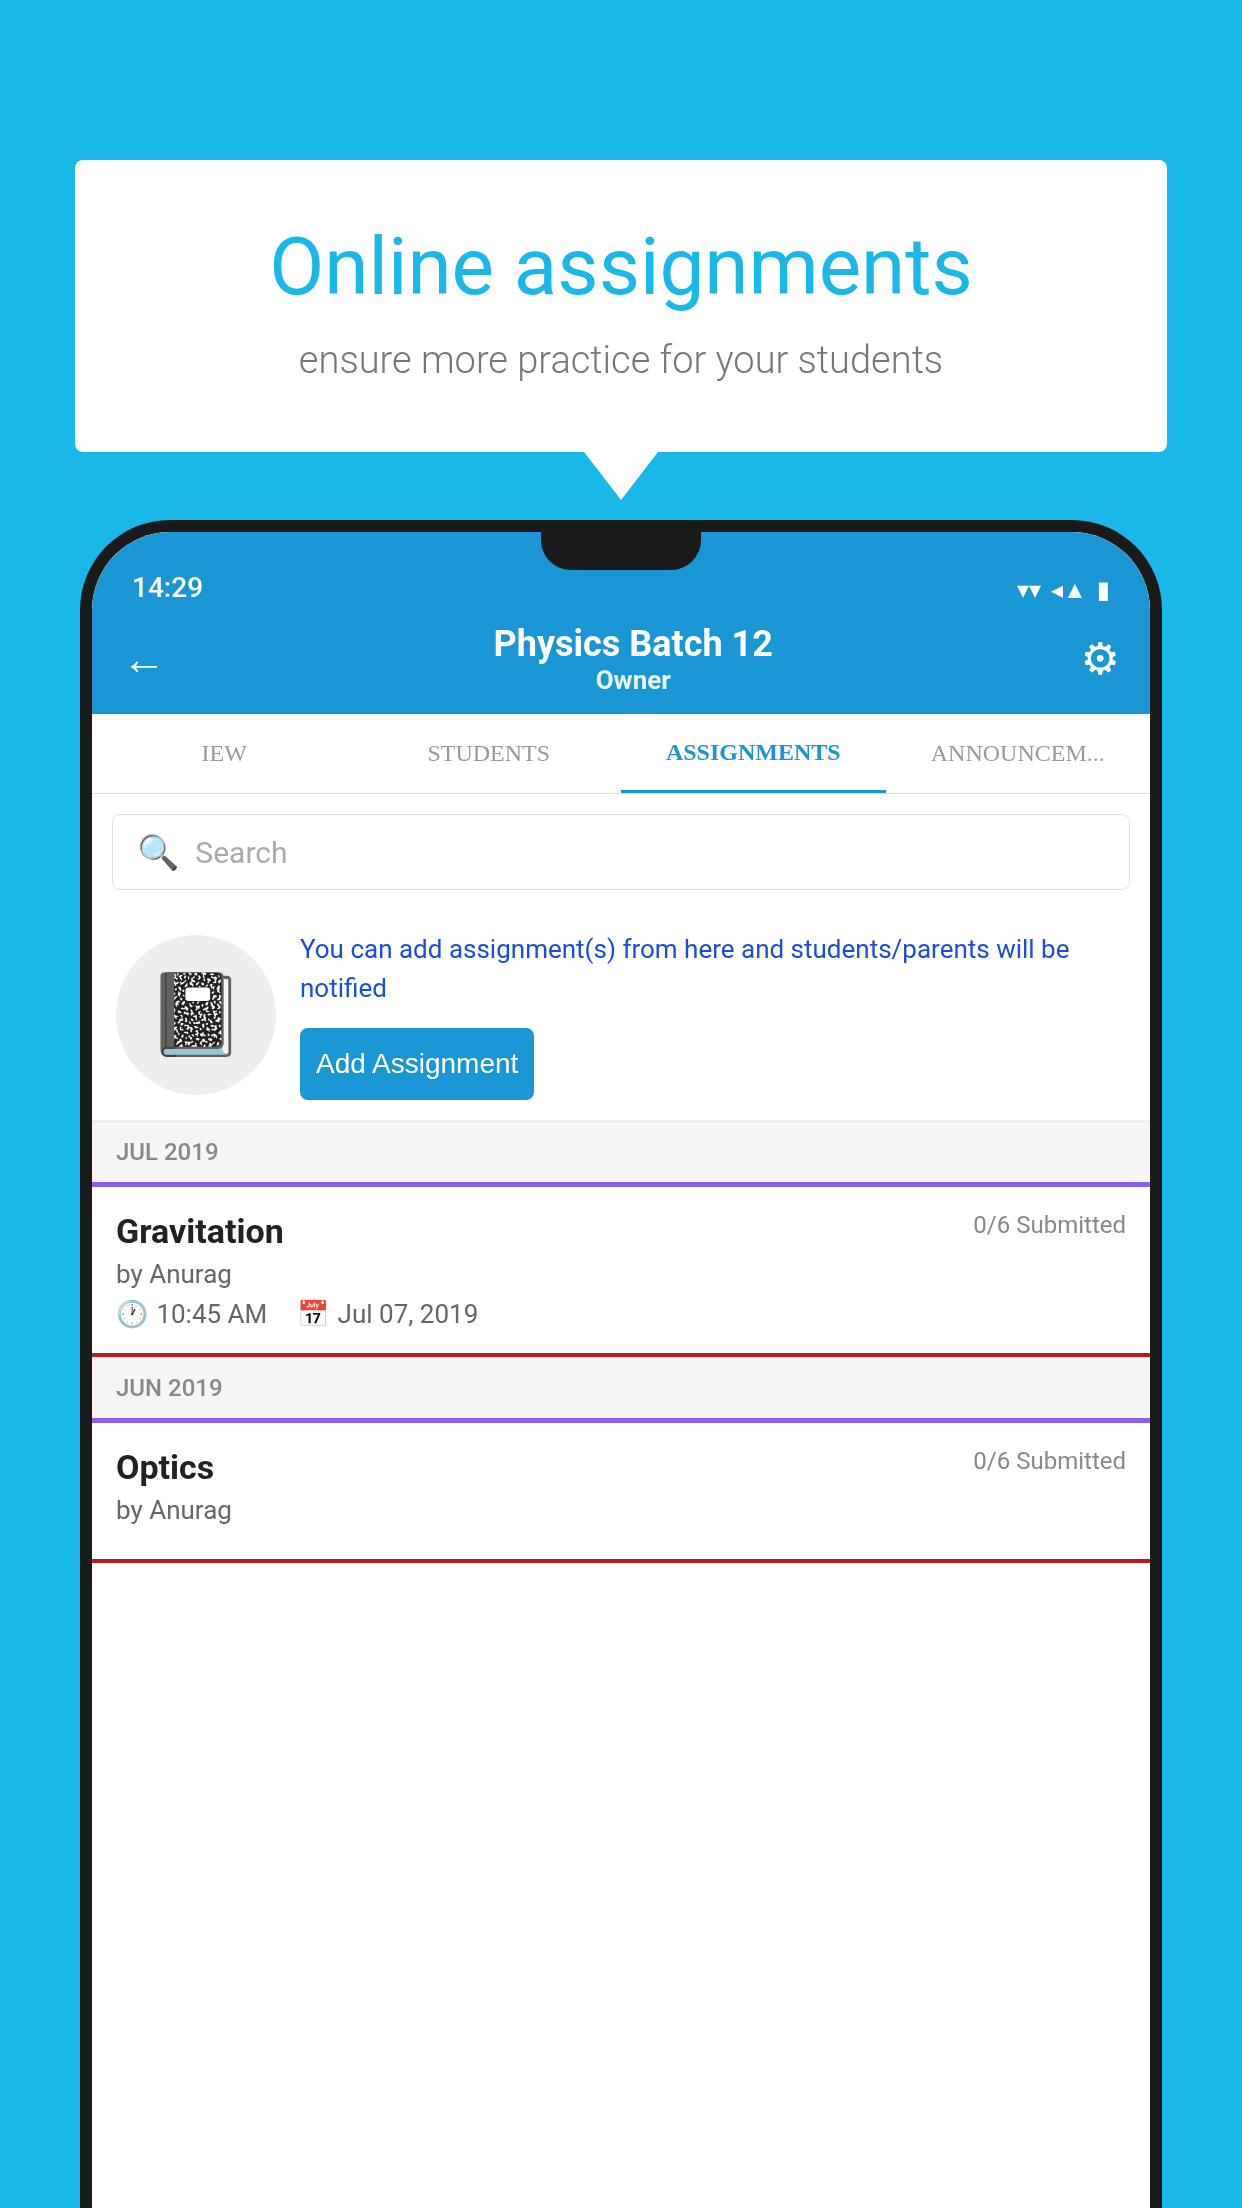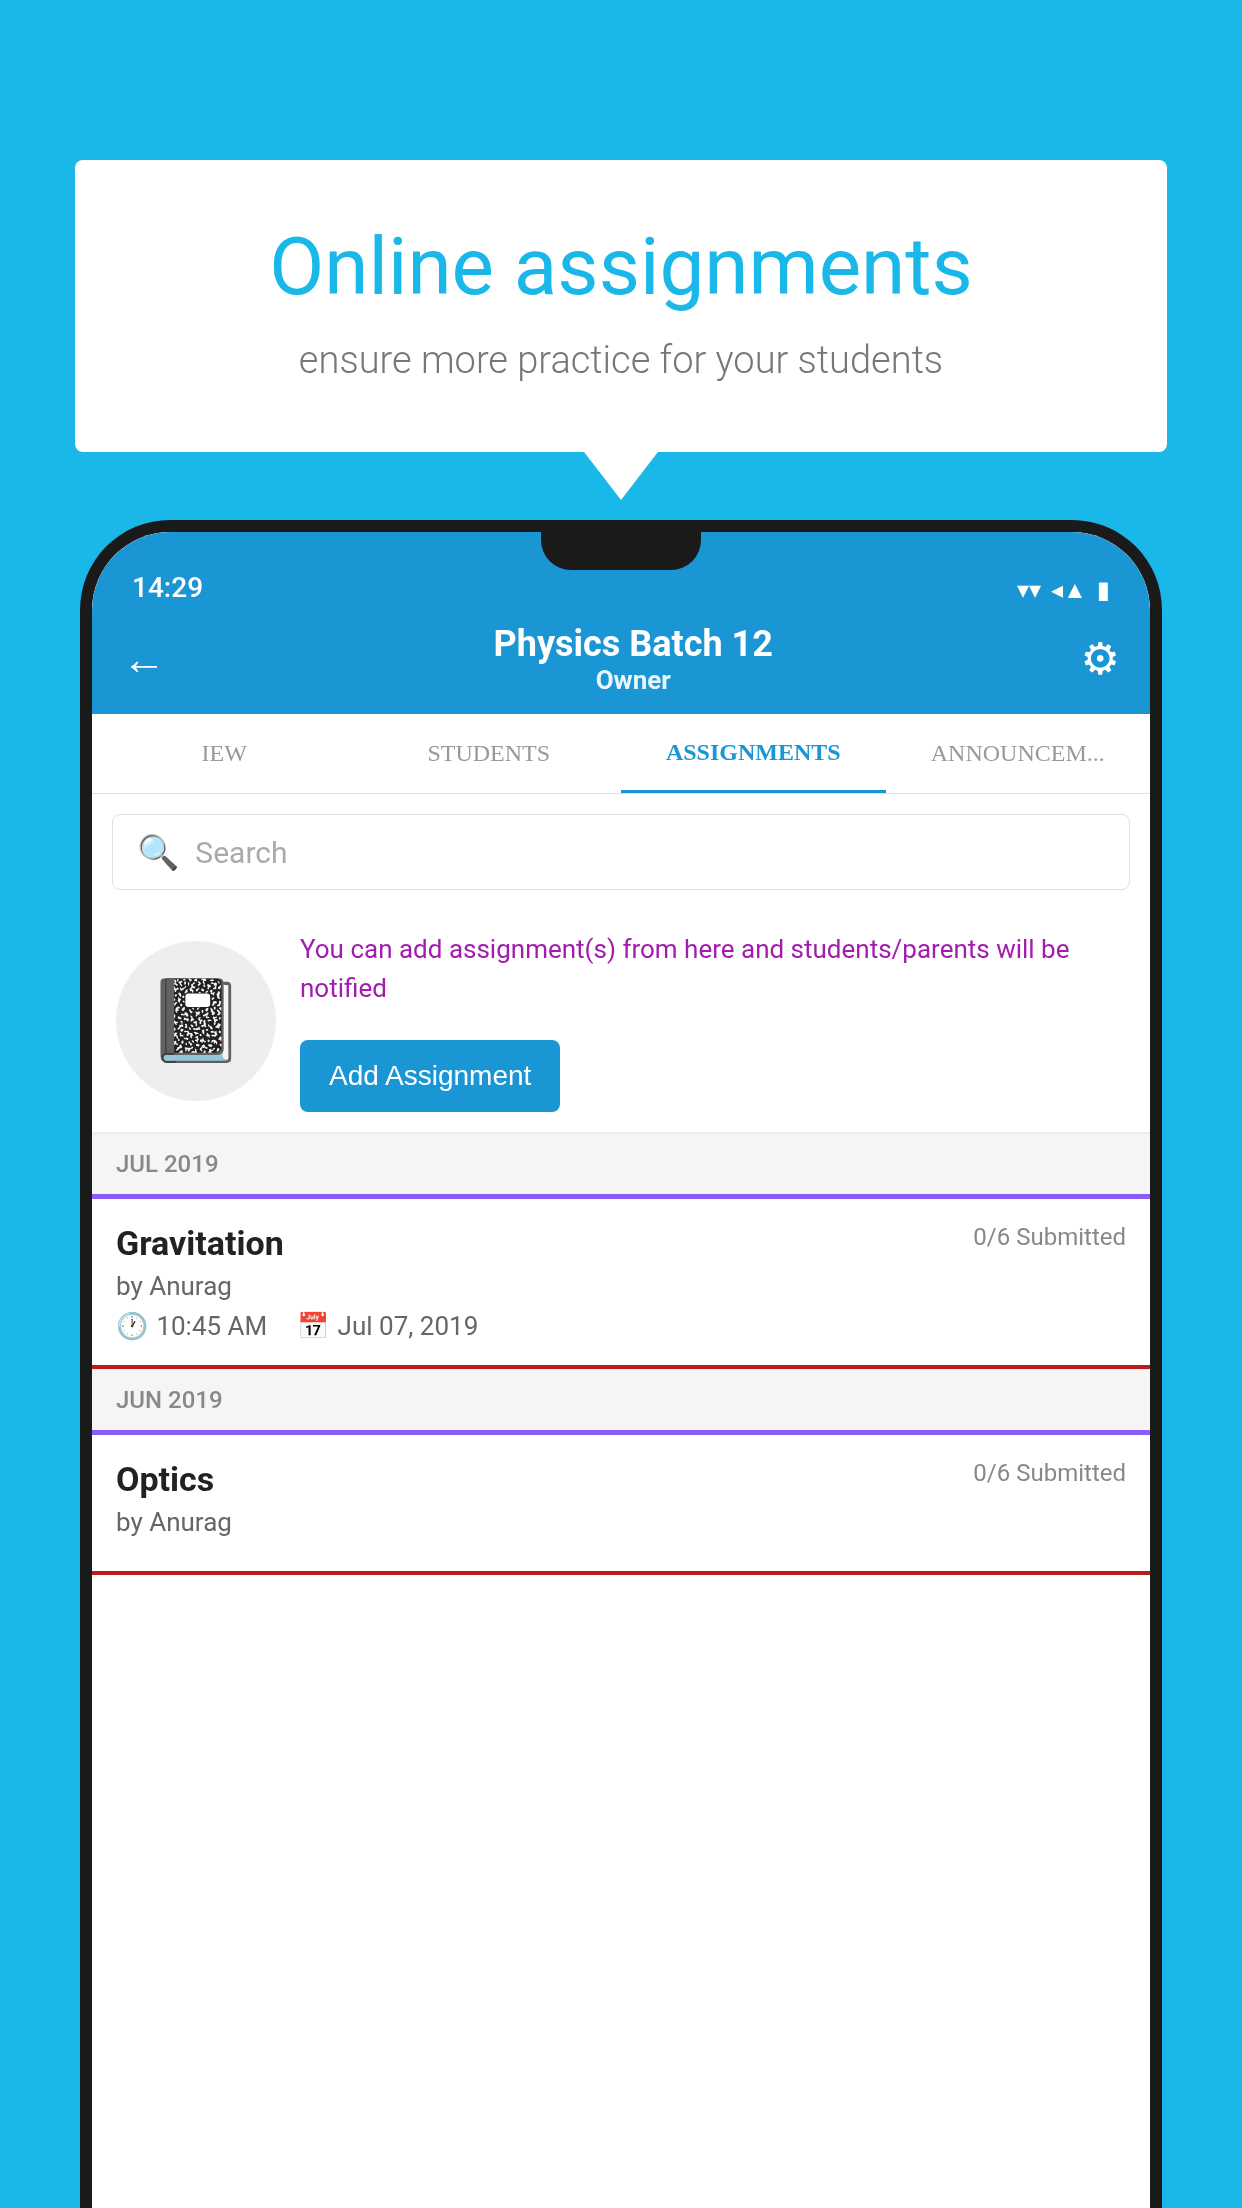--- a/index.html
+++ b/index.html
@@ -242,31 +242,31 @@
     .notebook-icon {
       font-size: 80px;
     }
 
     .promo-text-area {
       flex: 1;
     }
 
     .promo-description {
       font-size: 26px;
-      color: #a21caf;
+      color: #1d4ed8;
       line-height: 1.5;
-      margin-bottom: 32px;
+      margin-bottom: 20px;
     }
 
     .add-assignment-btn {
       background: #1a96d4;
       color: white;
       border: none;
       border-radius: 8px;
-      padding: 20px 29px;
+      padding: 20px 16px;
       font-size: 28px;
       font-weight: 500;
       cursor: pointer;
     }
 
     
     .month-separator {
       background: #f5f5f5;
       padding: 16px 24px;
       font-size: 24px;

